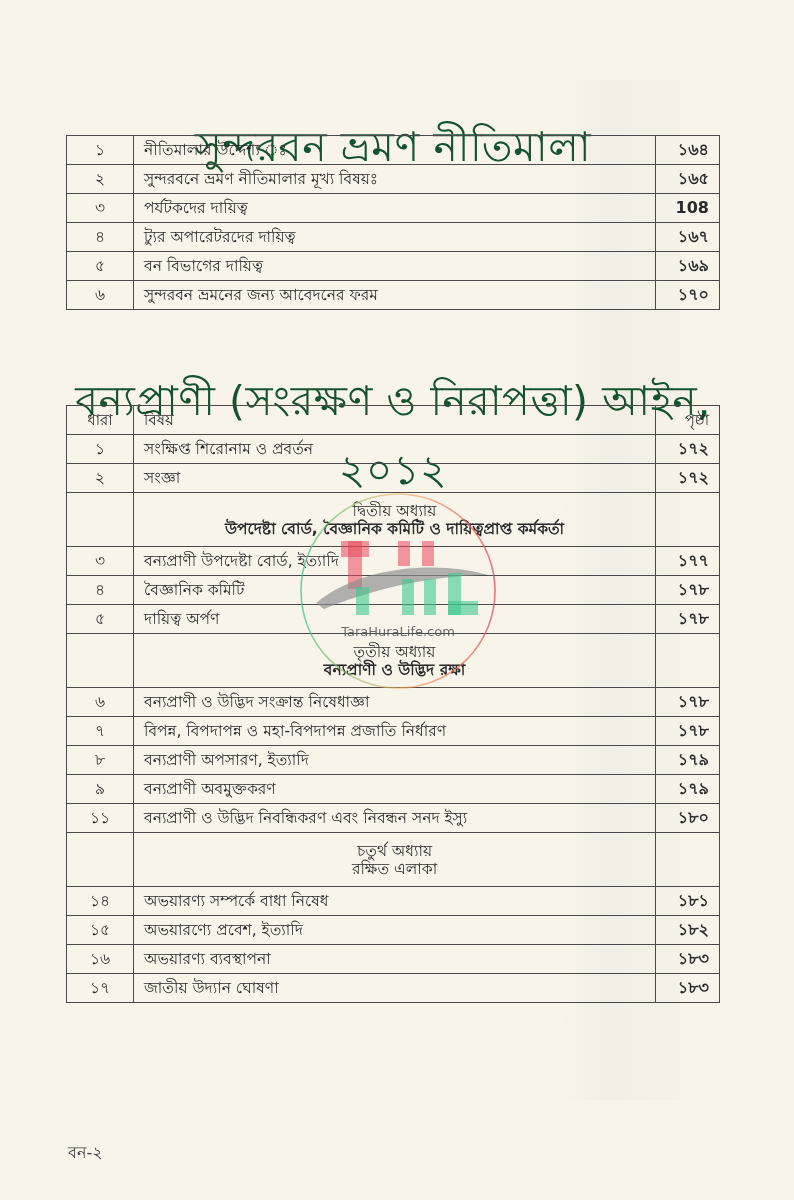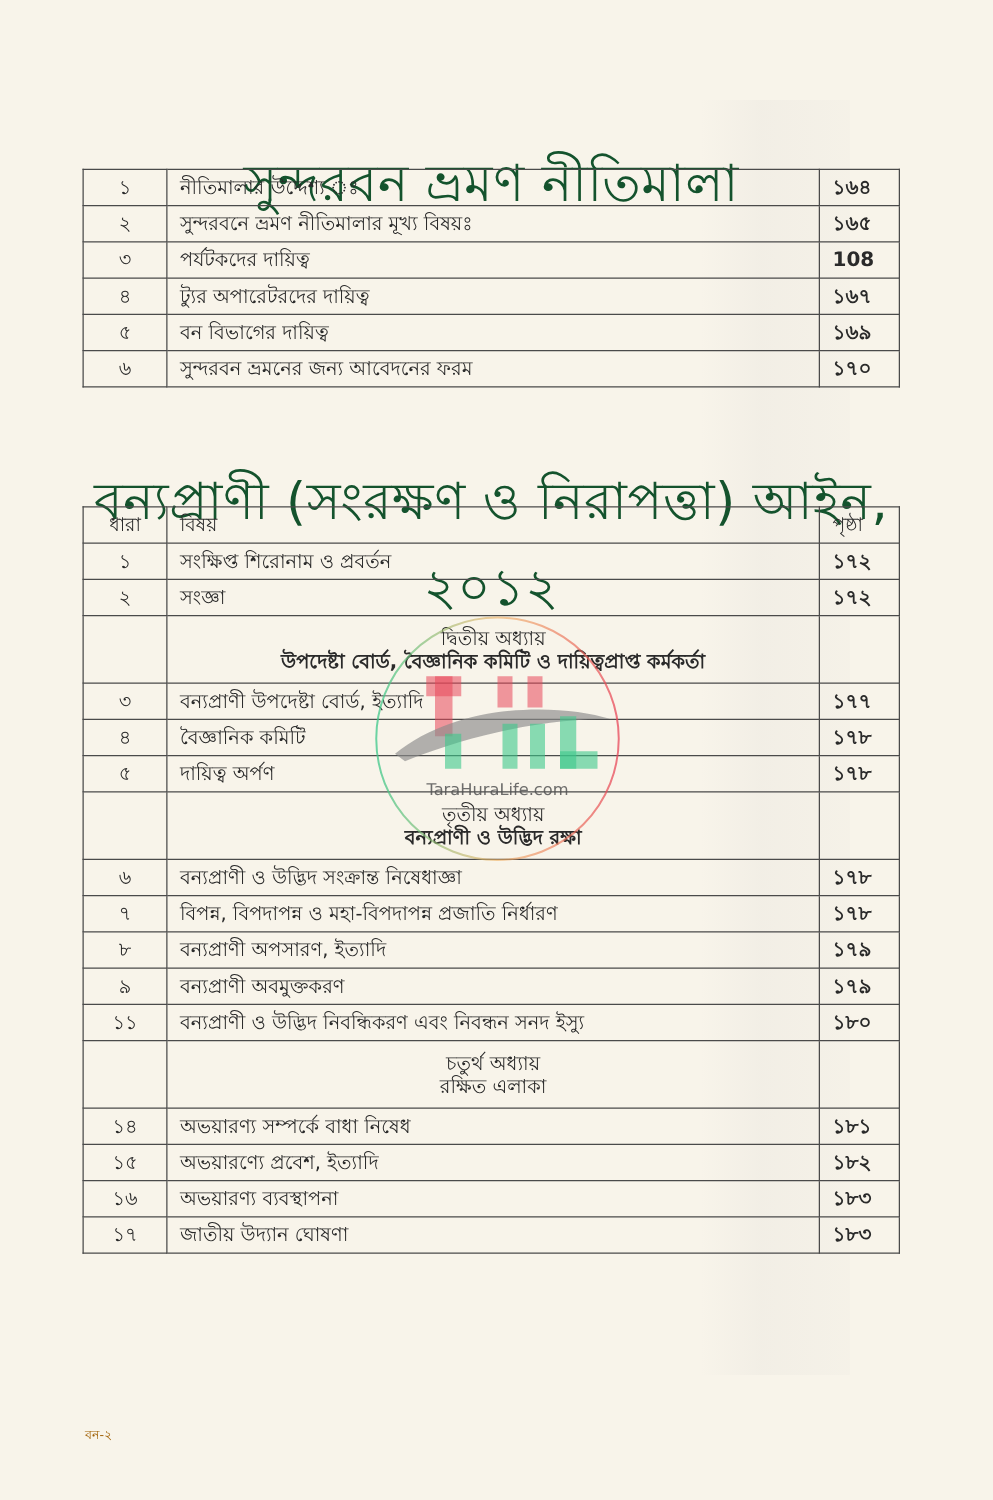--- a/index.html
+++ b/index.html
@@ -30,30 +30,30 @@
     border: 1.3px solid #4a4a4a;
     padding: 0 10px; height: 28px; line-height: 18px;
     white-space: nowrap; overflow: hidden;
   }
   table.toc col.c1 { width: 67px; }
   table.toc col.c3 { width: 64px; }
   #table1 { top: 135px; }
   #table1 td { height: 28px; }
   #table2 { top: 405px; }
   td.num { text-align: center; }
-  td.page { text-align: left; font-weight: bold; font-size: 16px; }
+  td.page { text-align: right; font-weight: bold; font-size: 16px; }
   td.hdr { font-size: 15px; }
   td.hdr.num, td.hdr.page { font-weight: normal; }
   td.chapter { text-align: center; padding: 3px 10px; line-height: 24px; }
   td.chapter .sub { font-weight: bold; display: block; }
   tr.ch1 td { height: 28px; }
   tr.ch2 td { height: 53px; }
 
   .footer {
-    position: absolute; left: 68px; top: 1140px; font-size: 10px; color: #a16207;
+    position: absolute; left: 68px; top: 1140px; font-size: 16px; color: #404040;
   }
 
   .watermark {
     position: absolute; left: 298px; top: 491px; width: 200px; height: 200px;
     pointer-events: none;
   }
 </style>
 </head>
 <body>
 

